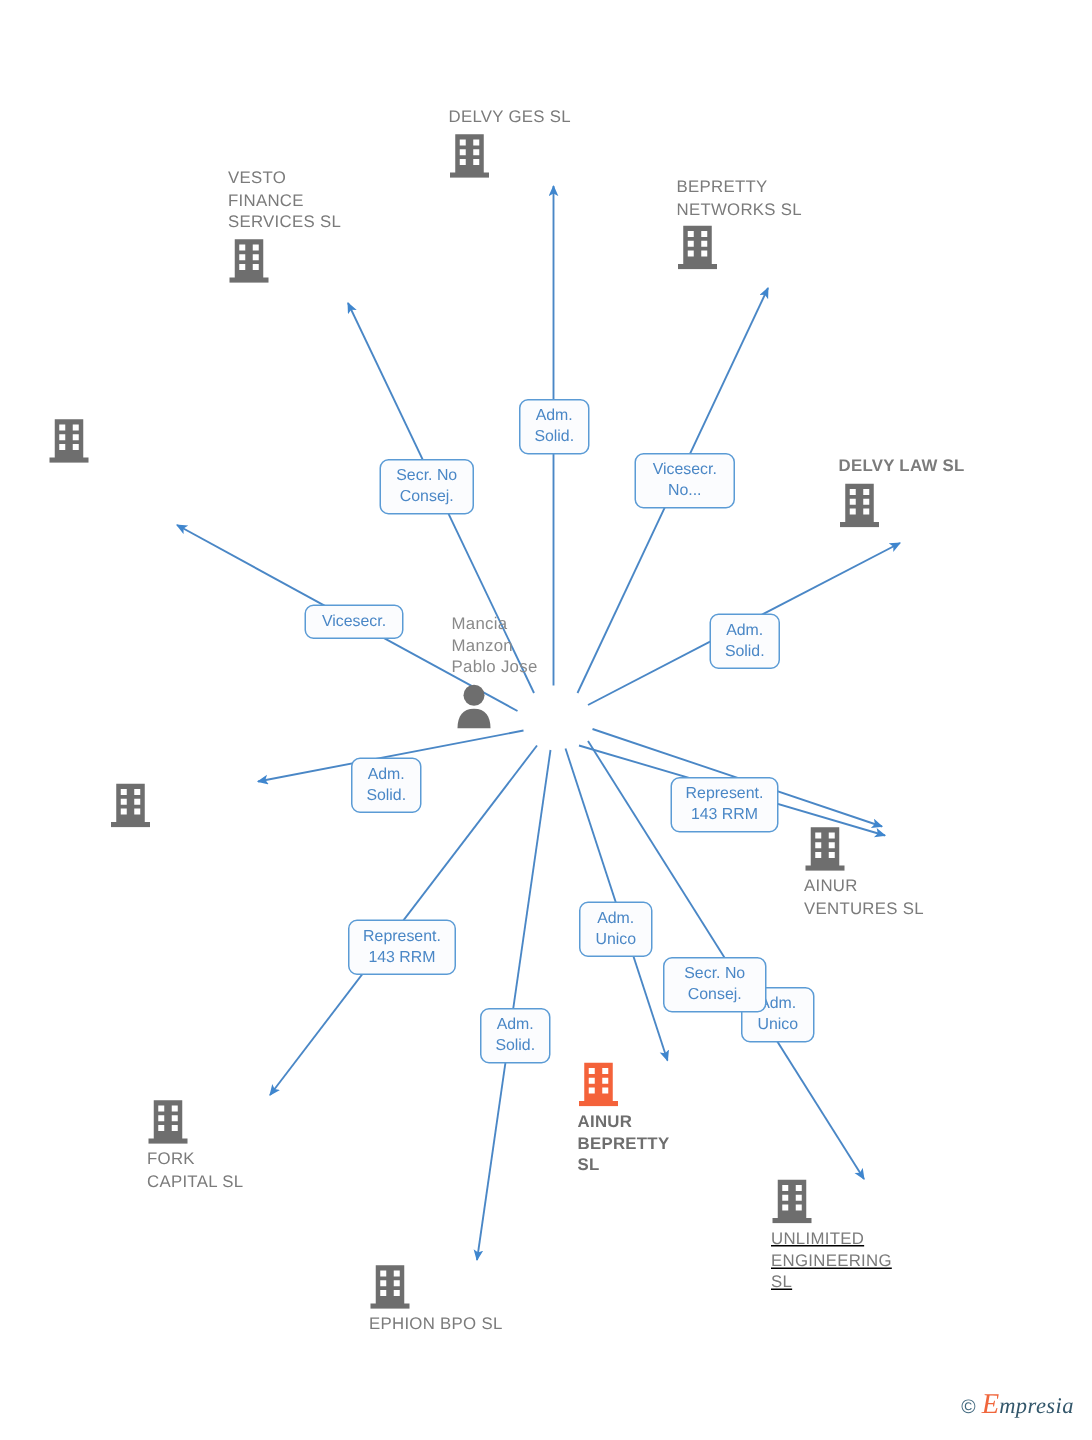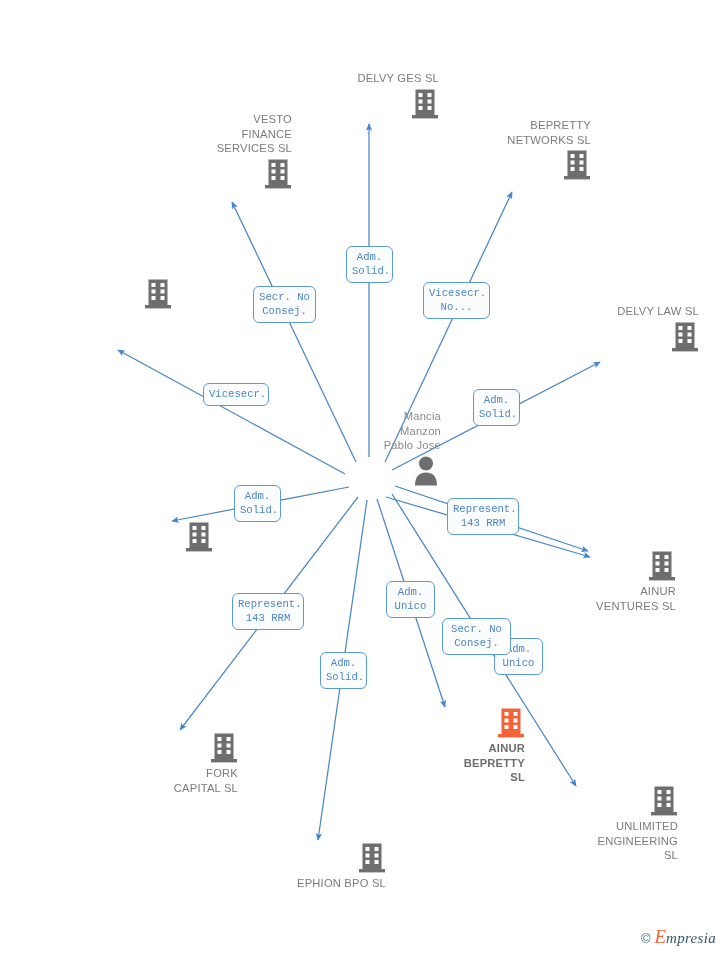--- a/index.html
+++ b/index.html
@@ -22,21 +22,21 @@
     left: 0;
     top: 0;
     width: 728px;
     height: 960px;
     pointer-events: none;
   }
   .node {
     position: absolute;
     width: 140px;
     margin-left: -70px;
-    text-align: right;
+    text-align: left;
     cursor: pointer;
   }
   .node .glyph {
     display: block;
     line-height: 0;
   }
   .node .caption {
     display: block;
     font-size: 11.2px;
     line-height: 14.5px;
@@ -56,22 +56,23 @@
     box-sizing: border-box;
     background: #fbfcfe;
     border: 1.3px solid #5b9bd5;
     border-radius: 6px;
     color: #4a87c6;
     font-size: 10.6px;
     line-height: 14px;
     text-align: center;
     padding: 3px 5px 4px 5px;
     white-space: pre-line;
-    font-family: Liberation Mono, monospace;
+    font-family: Liberation Sans, sans-serif;
     cursor: pointer;
+    margin-top: 20px;
   }
   .watermark {
     position: absolute;
     right: 12px;
     bottom: 12px;
     display: flex;
     align-items: baseline;
     gap: 4px;
     font-size: 15px;
     color: #33576b;
@@ -190,21 +191,21 @@
             <rect x="16.5" y="5" width="4" height="4"></rect>
           <rect x="7.5" y="11.5" width="4" height="4"></rect>
             <rect x="16.5" y="11.5" width="4" height="4"></rect>
           <rect x="7.5" y="18" width="4" height="4"></rect>
             <rect x="16.5" y="18" width="4" height="4"></rect>
         </g>
       </svg>
     </span>
   </div>
 
-  <div class="node company caption-top" style="left:629px; top:304px;">
+  <div class="node company caption-top" style="left:629px; top:304px;font-weight:bold;">
     <span class="caption">DELVY LAW  SL</span>
     <span class="glyph">
       <svg width="28" height="32" viewBox="0 0 28 32" xmlns="http://www.w3.org/2000/svg">
         <rect x="4.5" y="1.5" width="19" height="26" fill="#6e6e6e"></rect>
         <rect x="1" y="27" width="26" height="3.4" fill="#6e6e6e"></rect>
         <g fill="#ffffff">
           <rect x="7.5" y="5" width="4" height="4"></rect>
             <rect x="16.5" y="5" width="4" height="4"></rect>
           <rect x="7.5" y="11.5" width="4" height="4"></rect>
             <rect x="16.5" y="11.5" width="4" height="4"></rect>
@@ -295,21 +296,21 @@
           <rect x="7.5" y="18" width="4" height="4"></rect>
             <rect x="16.5" y="18" width="4" height="4"></rect>
         </g>
       </svg>
     </span>
     <span class="caption">AINUR
 BEPRETTY
 SL</span>
   </div>
 
-  <div class="node company caption-bottom" style="left:608px; top:785px;">
+  <div class="node company caption-bottom" style="left:584px; top:785px;text-decoration:underline;">
     <span class="glyph">
       <svg width="28" height="32" viewBox="0 0 28 32" xmlns="http://www.w3.org/2000/svg">
         <rect x="4.5" y="1.5" width="19" height="26" fill="#6e6e6e"></rect>
         <rect x="1" y="27" width="26" height="3.4" fill="#6e6e6e"></rect>
         <g fill="#ffffff">
           <rect x="7.5" y="5" width="4" height="4"></rect>
             <rect x="16.5" y="5" width="4" height="4"></rect>
           <rect x="7.5" y="11.5" width="4" height="4"></rect>
             <rect x="16.5" y="11.5" width="4" height="4"></rect>
           <rect x="7.5" y="18" width="4" height="4"></rect>

